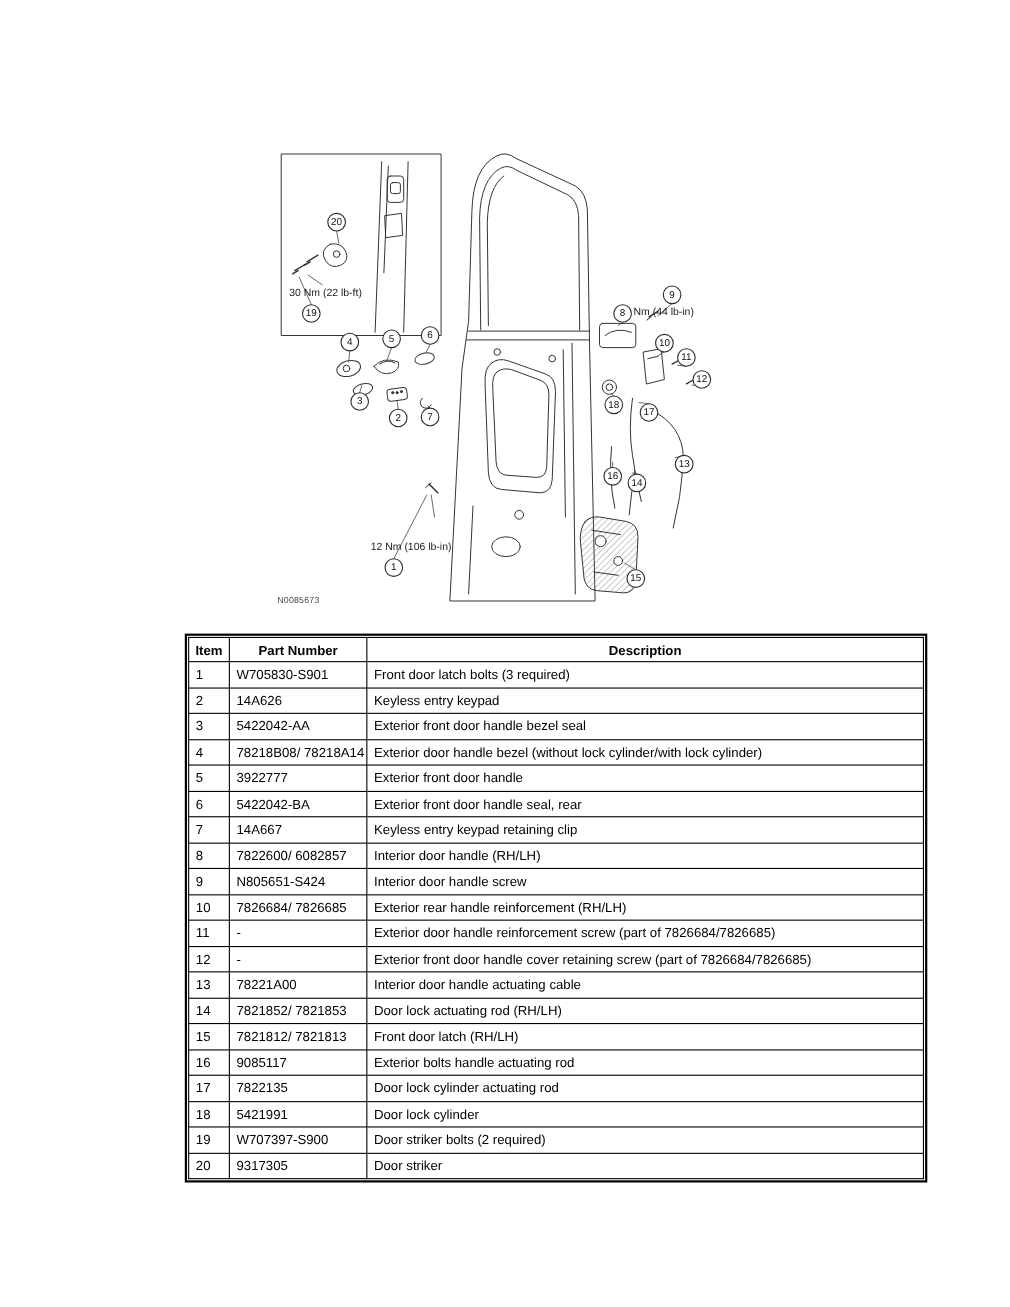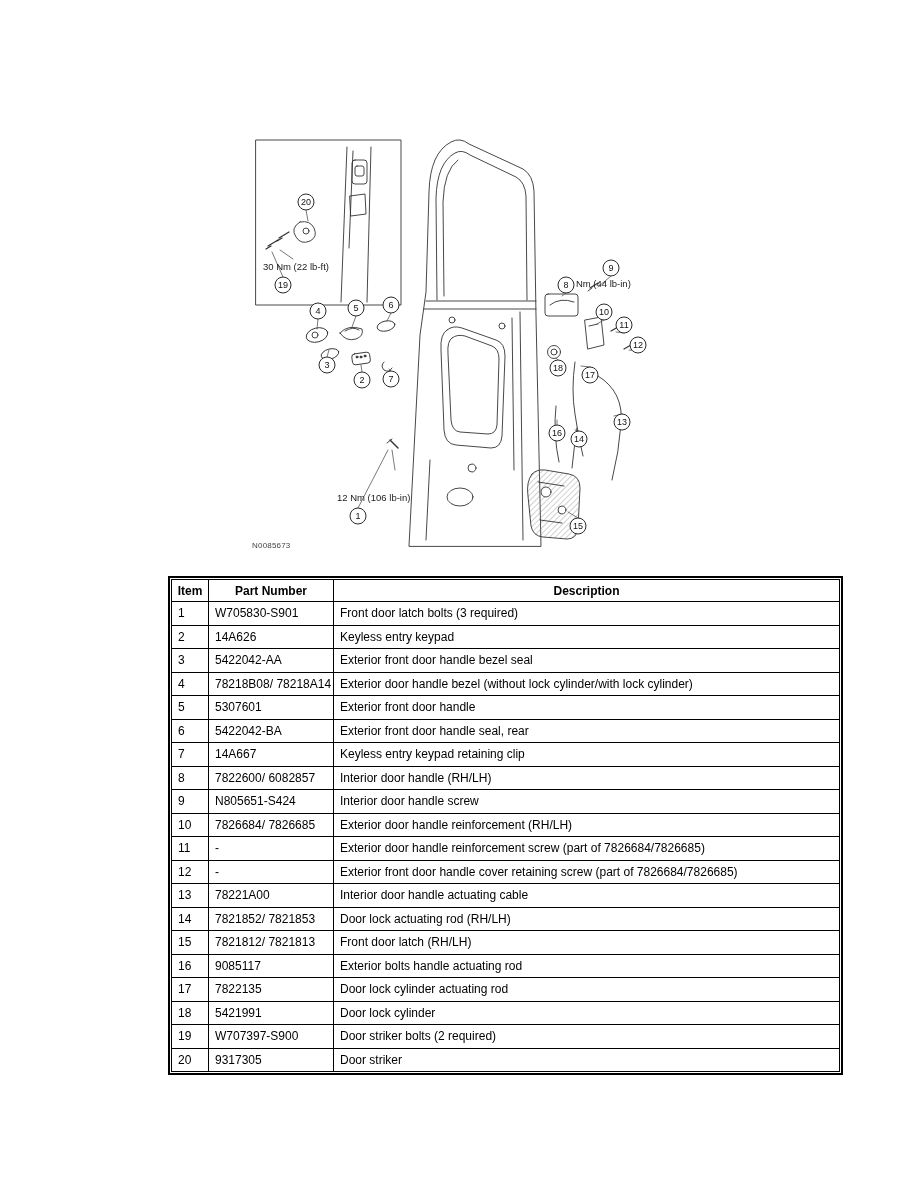--- a/index.html
+++ b/index.html
@@ -219,21 +219,21 @@
     <td>5422042-AA</td>
     <td>Exterior front door handle bezel seal</td>
   </tr>
           <tr>
     <td>4</td>
     <td>78218B08/ 78218A14</td>
     <td>Exterior door handle bezel (without lock cylinder/with lock cylinder)</td>
   </tr>
           <tr>
     <td>5</td>
-    <td>5307601</td>
+    <td>3922777</td>
     <td>Exterior front door handle</td>
   </tr>
           <tr>
     <td>6</td>
     <td>5422042-BA</td>
     <td>Exterior front door handle seal, rear</td>
   </tr>
           <tr>
     <td>7</td>
     <td>14A667</td>
@@ -245,21 +245,21 @@
     <td>Interior door handle (RH/LH)</td>
   </tr>
           <tr>
     <td>9</td>
     <td>N805651-S424</td>
     <td>Interior door handle screw</td>
   </tr>
           <tr>
     <td>10</td>
     <td>7826684/ 7826685</td>
-    <td>Exterior door handle reinforcement (RH/LH)</td>
+    <td>Exterior rear handle reinforcement (RH/LH)</td>
   </tr>
           <tr>
     <td>11</td>
     <td>-</td>
     <td>Exterior door handle reinforcement screw (part of 7826684/7826685)</td>
   </tr>
           <tr>
     <td>12</td>
     <td>-</td>
     <td>Exterior front door handle cover retaining screw (part of 7826684/7826685)</td>

